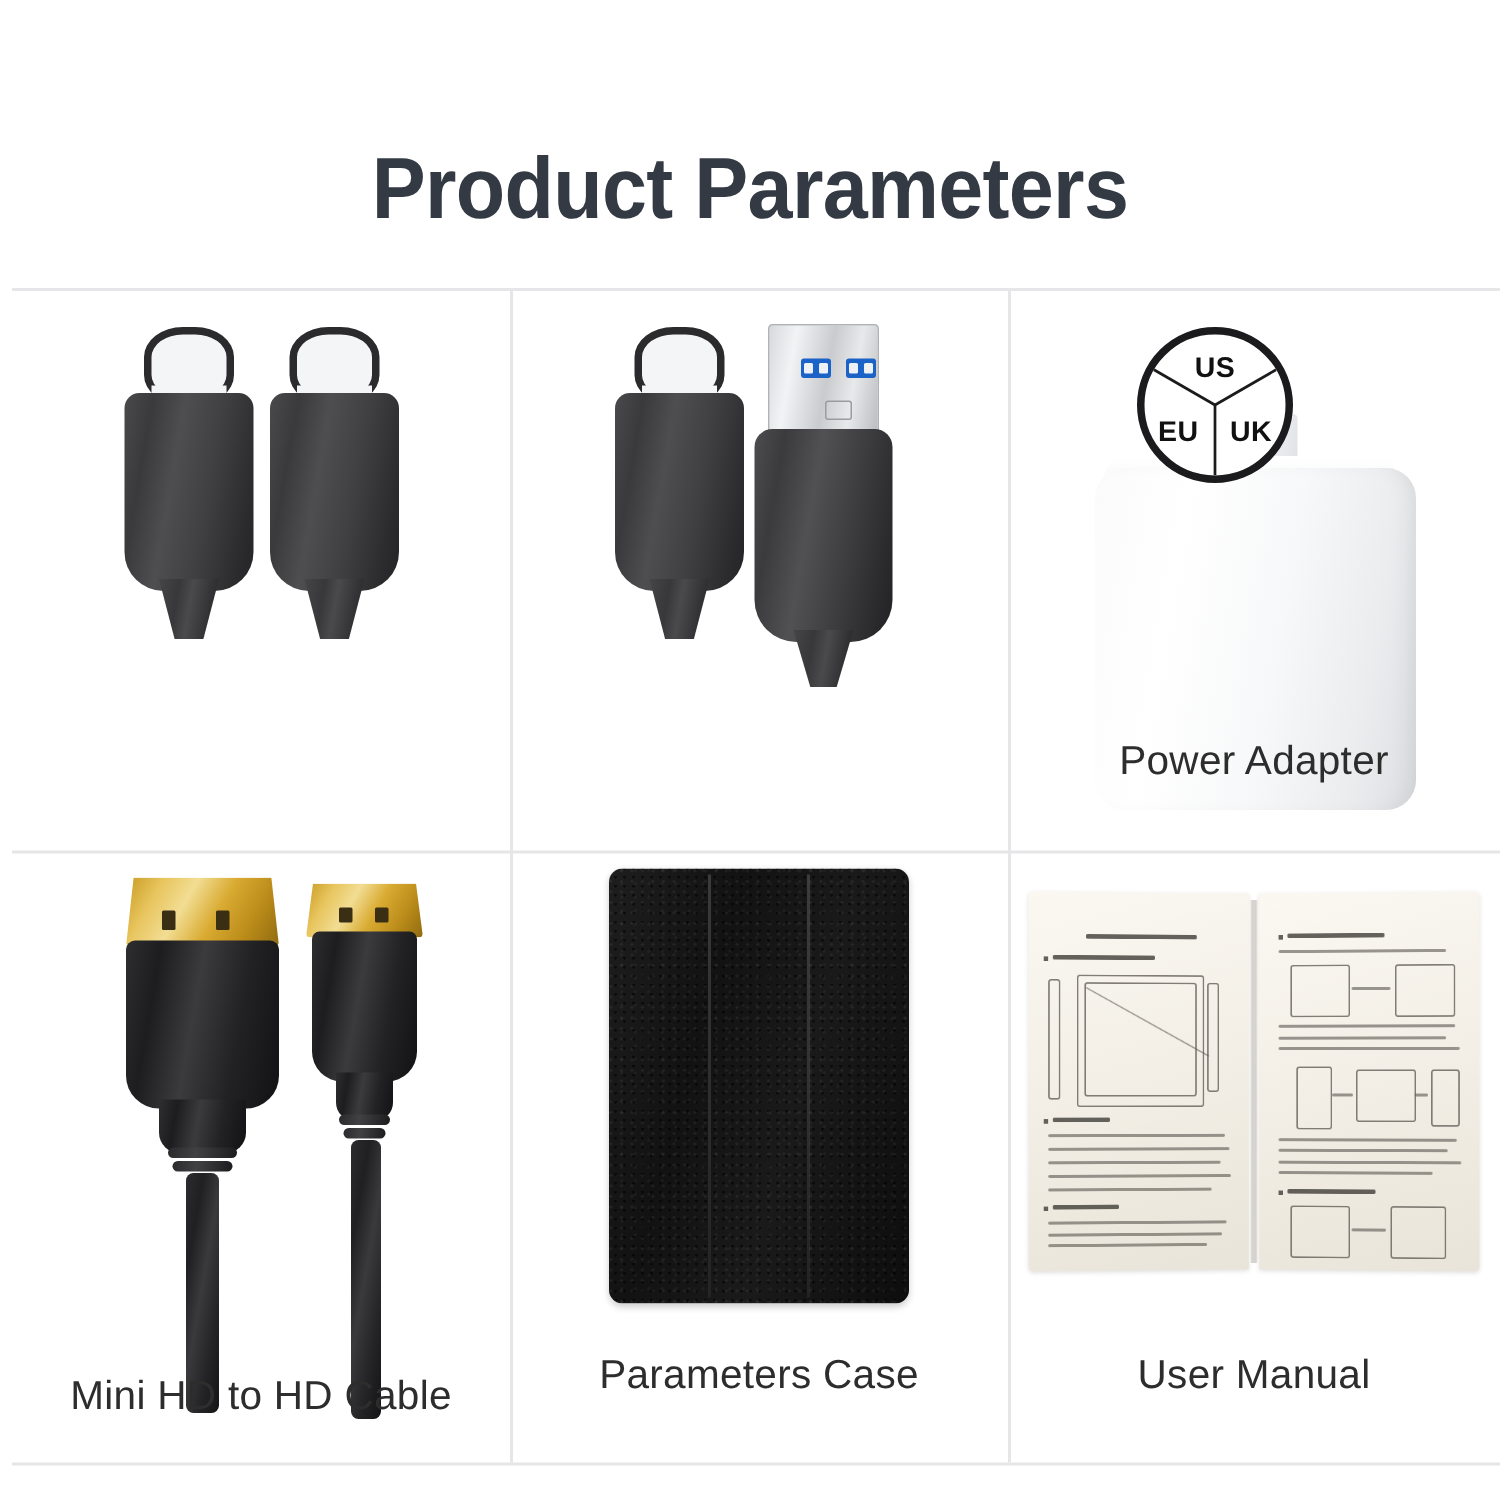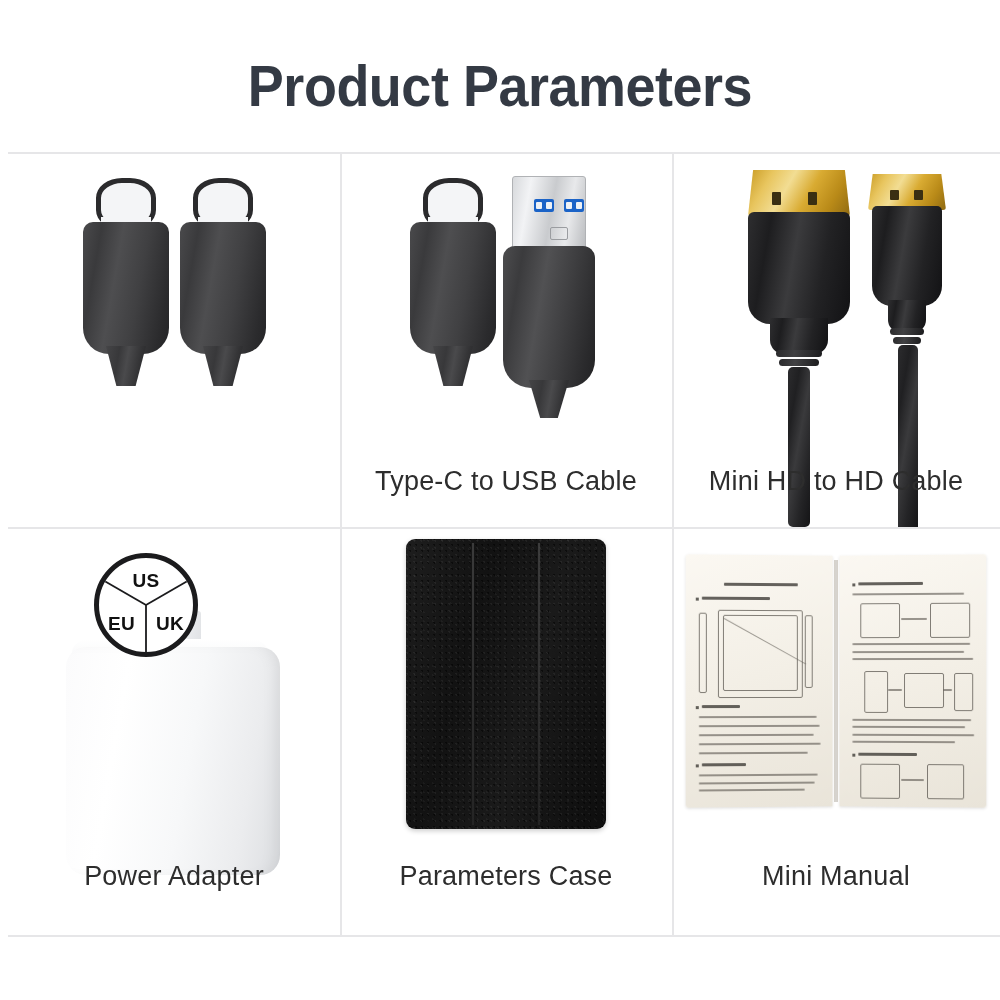--- a/index.html
+++ b/index.html
@@ -1,21 +1,21 @@
 <!DOCTYPE html>
 <html><head>
 <meta charset="utf-8">
 <style>
   html,body{margin:0;padding:0;}
   body{
     width:1000px;height:1000px;background:#ffffff;
     font-family:"Liberation Sans", sans-serif;
     overflow:hidden;position:relative;
   }
-  .page{position:absolute;inset:0;}
+  .page{position:absolute;inset:0;margin-top:40px;}
 
   
   .title{
     position:absolute;left:0;right:0;top:52px;
     text-align:center;
     font-size:58px;font-weight:bold;
     color:#343a44;
     letter-spacing:-0.5px;
     font-stretch:condensed;
     transform:scaleX(.93);
@@ -265,53 +265,20 @@
               <div class="blue l"></div>
               <div class="blue r"></div>
               <div class="ss"></div>
             </div>
             <div class="body"></div>
               <div class="neck"></div>
               <div class="cord"></div>
           </div>
         </div>
       </div>
-      <div class="lbl">Type-C to USB Cable</div>
-    </div>
-
-    <div class="cell r1">
-      <div class="art">
-        <div class="tc-wrap">
-
-          <div class="hdmi" style="left:76px;top:18px;width:106px;height:300px;">
-            <div class="gold" style="width:102px;height:46px;clip-path:polygon(5% 0,95% 0,100% 100%,0 100%);">
-              <div class="pin" style="left:24px;top:22px;"></div>
-              <div class="pin" style="left:60px;top:22px;"></div>
-            </div>
-            <div class="hood" style="left:0;top:42px;width:102px;height:112px;border-radius:6px 6px 22px 22px;"></div>
-            <div class="hood" style="left:22px;top:148px;width:58px;height:36px;border-radius:0 0 14px 14px;"></div>
-            <div class="ring" style="left:28px;top:180px;width:46px;"></div>
-            <div class="ring" style="left:31px;top:189px;width:40px;"></div>
-            <div class="cord" style="left:40px;top:197px;width:22px;height:160px;"></div>
-          </div>
-
-          <div class="hdmi" style="left:196px;top:22px;width:82px;height:300px;">
-            <div class="gold" style="width:78px;height:36px;clip-path:polygon(6% 0,94% 0,100% 100%,0 100%);">
-              <div class="pin" style="left:22px;top:16px;height:10px;"></div>
-              <div class="pin" style="left:46px;top:16px;height:10px;"></div>
-            </div>
-            <div class="hood" style="left:4px;top:32px;width:70px;height:100px;border-radius:5px 5px 20px 20px;"></div>
-            <div class="hood" style="left:20px;top:126px;width:38px;height:32px;border-radius:0 0 12px 12px;"></div>
-            <div class="ring" style="left:22px;top:154px;width:34px;"></div>
-            <div class="ring" style="left:25px;top:163px;width:28px;"></div>
-            <div class="cord" style="left:30px;top:171px;width:20px;height:186px;"></div>
-          </div>
-        </div>
-      </div>
-      <div class="lbl">Mini HD to HD Cable</div>
     </div>
 
     <div class="cell r2">
       <div class="art">
         <div class="adapter" style="left:58px;top:64px;width:214px;height:290px;">
           <div class="ad-prong l"></div>
           <div class="ad-prong r"></div>
           <div class="ad-top"></div>
           <div class="ad-body"></div>
           <div class="badge">
@@ -320,20 +287,52 @@
               <line x1="52" y1="52" x2="7" y2="26" stroke="#1b1b1d" stroke-width="2"></line>
               <line x1="52" y1="52" x2="97" y2="26" stroke="#1b1b1d" stroke-width="2"></line>
             </svg>
             <span class="us">US</span>
             <span class="eu">EU</span>
             <span class="uk">UK</span>
           </div>
         </div>
       </div>
       <div class="lbl">Power Adapter</div>
+    </div>
+
+    <div class="cell r1">
+      <div class="art">
+        <div class="tc-wrap">
+
+          <div class="hdmi" style="left:76px;top:18px;width:106px;height:300px;">
+            <div class="gold" style="width:102px;height:46px;clip-path:polygon(5% 0,95% 0,100% 100%,0 100%);">
+              <div class="pin" style="left:24px;top:22px;"></div>
+              <div class="pin" style="left:60px;top:22px;"></div>
+            </div>
+            <div class="hood" style="left:0;top:42px;width:102px;height:112px;border-radius:6px 6px 22px 22px;"></div>
+            <div class="hood" style="left:22px;top:148px;width:58px;height:36px;border-radius:0 0 14px 14px;"></div>
+            <div class="ring" style="left:28px;top:180px;width:46px;"></div>
+            <div class="ring" style="left:31px;top:189px;width:40px;"></div>
+            <div class="cord" style="left:40px;top:197px;width:22px;height:160px;"></div>
+          </div>
+
+          <div class="hdmi" style="left:196px;top:22px;width:82px;height:300px;">
+            <div class="gold" style="width:78px;height:36px;clip-path:polygon(6% 0,94% 0,100% 100%,0 100%);">
+              <div class="pin" style="left:22px;top:16px;height:10px;"></div>
+              <div class="pin" style="left:46px;top:16px;height:10px;"></div>
+            </div>
+            <div class="hood" style="left:4px;top:32px;width:70px;height:100px;border-radius:5px 5px 20px 20px;"></div>
+            <div class="hood" style="left:20px;top:126px;width:38px;height:32px;border-radius:0 0 12px 12px;"></div>
+            <div class="ring" style="left:22px;top:154px;width:34px;"></div>
+            <div class="ring" style="left:25px;top:163px;width:28px;"></div>
+            <div class="cord" style="left:30px;top:171px;width:20px;height:186px;"></div>
+          </div>
+        </div>
+      </div>
+      <div class="lbl">Mini HD to HD Cable</div>
     </div>
 
     <div class="cell r2">
       <div class="art">
         <div class="case" style="left:66px;top:12px;width:200px;height:290px;">
           <div class="fold" style="left:66px;"></div>
           <div class="fold" style="left:132px;"></div>
         </div>
       </div>
       <div class="lbl">Parameters Case</div>
@@ -392,17 +391,17 @@
               <div class="mhead" style="left:13%;top:78.6%;width:40%;"></div>
               <div class="mbox" style="left:14%;top:83%;width:26%;height:13%;"></div>
               <div class="mbox" style="left:60%;top:83%;width:24%;height:13%;"></div>
               <div class="mline" style="left:42%;top:89%;width:16%;"></div>
             </div>
           </div>
 
           <div class="spine"></div>
         </div>
       </div>
-      <div class="lbl">Mini Manual</div>
+      <div class="lbl">User Manual</div>
     </div>
 
   </div>
 </div>
 
 </body></html>

